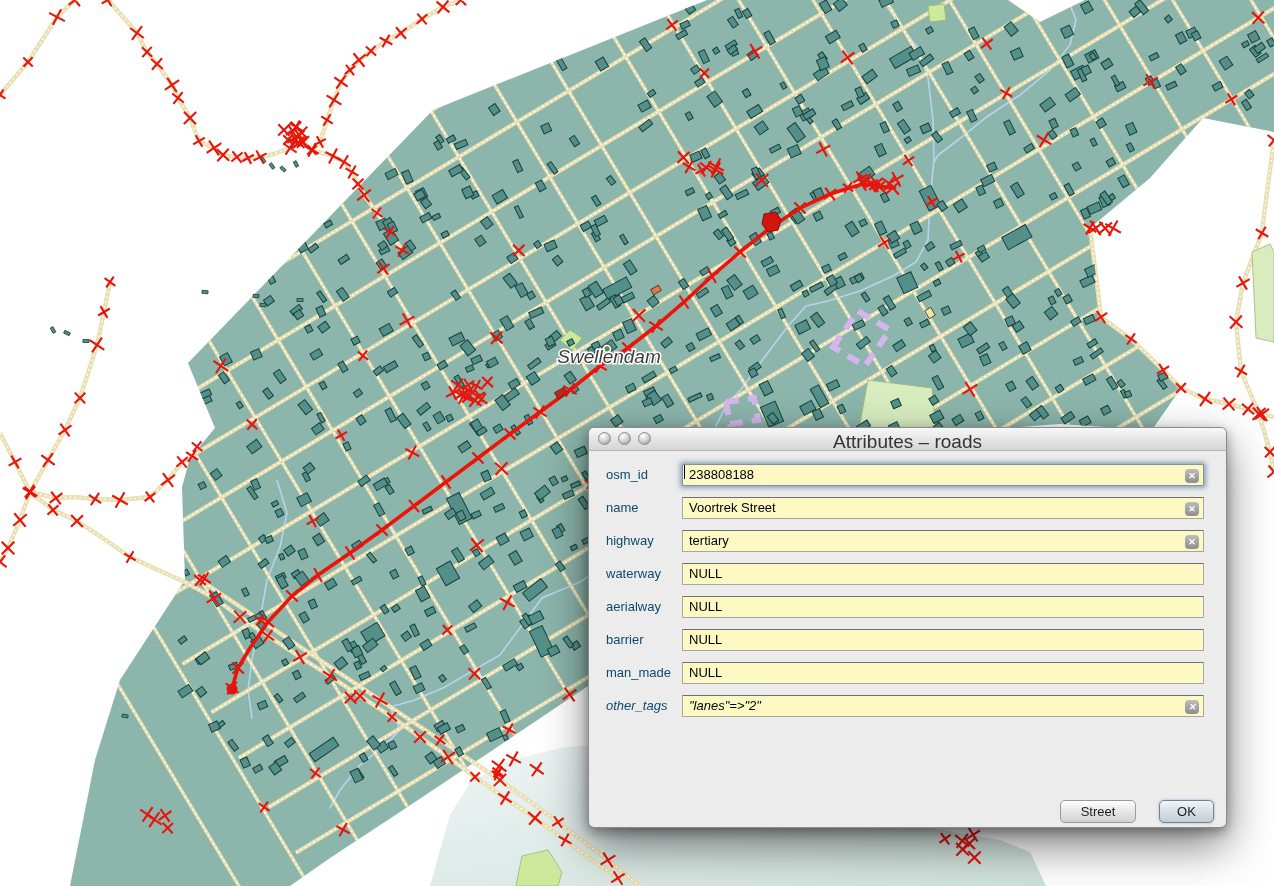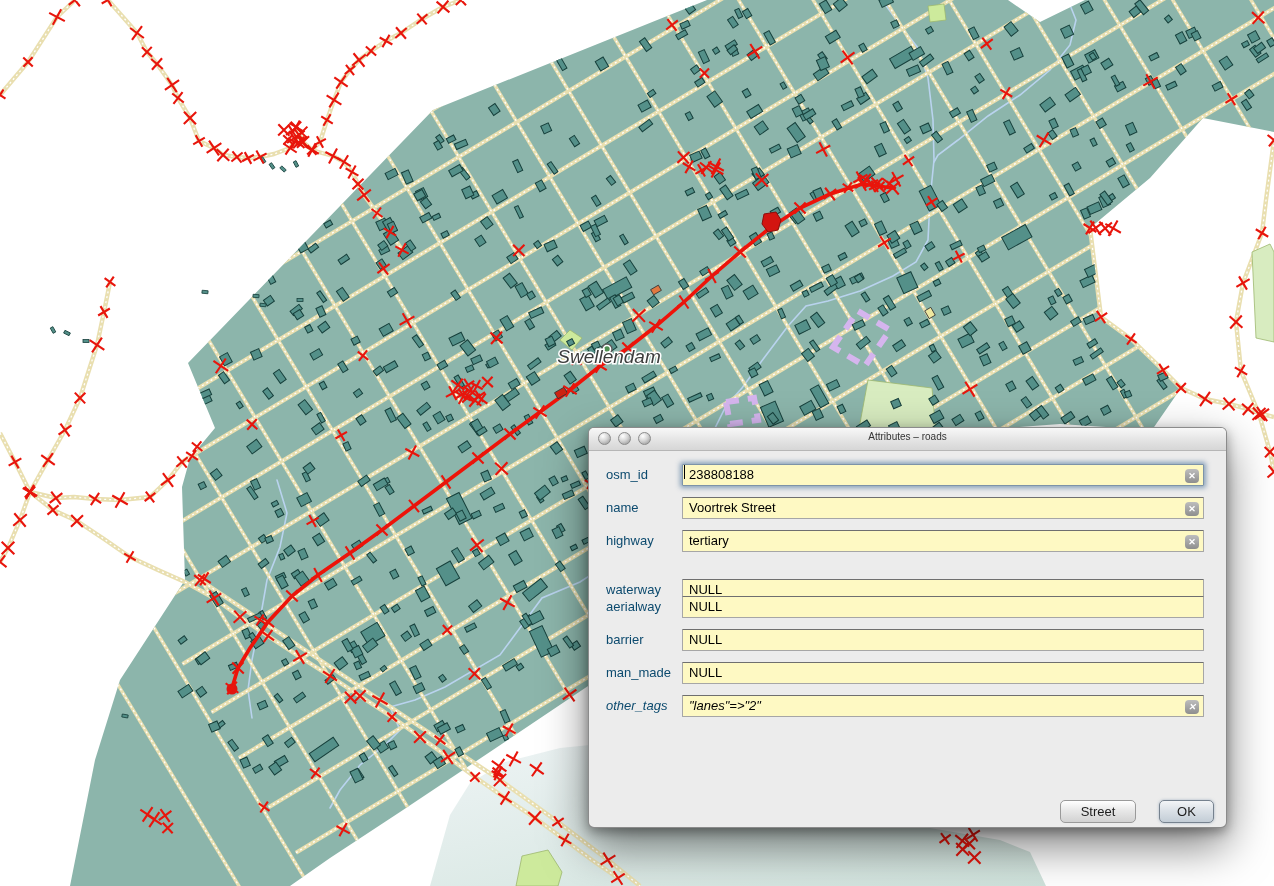--- a/index.html
+++ b/index.html
@@ -8,21 +8,21 @@
   #map{position:absolute;left:0;top:0;width:1274px;height:886px;display:block;}
 
   
   .dialog{position:absolute;left:588px;top:427px;width:637px;height:399px;
           background:#ececec;border:1px solid rgba(60,60,60,.55);border-radius:6px;
           box-shadow:0 18px 45px rgba(0,0,0,.5),0 4px 12px rgba(0,0,0,.35);
           font-size:13px;color:#1c1c1c;}
   .titlebar{position:absolute;left:0;top:0;right:0;height:22px;border-radius:5px 5px 0 0;
             background:linear-gradient(#f8f8f8,#e4e4e4 55%,#d6d6d6);
             border-bottom:1px solid #b6b6b6;}
-  .title{position:absolute;left:0;right:0;top:3px;text-align:center;font-size:10px;color:#343434;}
+  .title{position:absolute;left:0;right:0;top:3px;text-align:center;font-size:19px;color:#343434;}
   .lights{position:absolute;left:9px;top:4px;display:flex;gap:7px;}
   .light{width:13px;height:13px;border-radius:50%;
          background:radial-gradient(circle at 35% 28%,#ffffff,#d6d6d6 45%,#a2a2a2 85%);
          border:1px solid #8b8b8b;box-sizing:border-box;}
   .row{position:absolute;left:0;right:0;height:22px;}
   .flabel{position:absolute;left:17px;top:3px;width:75px;color:#0c4a6e;}
   .fbox{position:absolute;left:93px;right:22px;top:0;height:22px;background:#fef9c3;
         border:1px solid #a6a6a6;border-top-color:#6f6f6f;border-radius:1px;box-sizing:border-box;}
   .fbox.focused{box-shadow:0 0 5px 2px rgba(118,147,175,.85);border-color:#7d93a8;}
   .fval{position:absolute;left:6px;top:2px;white-space:pre;color:#000;}
@@ -1100,21 +1100,21 @@
             <span class="clear">✕</span>
           </div>
         </div>
         <div class="row" style="top: 102px;">
           <div class="flabel">highway</div>
           <div class="fbox">
             <span class="fval">tertiary</span>
             <span class="clear">✕</span>
           </div>
         </div>
-        <div class="row" style="top: 151px;">
+        <div class="row" style="top: 135px;">
           <div class="flabel">waterway</div>
           <div class="fbox">
             <span class="fval">NULL</span>
           </div>
         </div>
         <div class="row" style="top: 168px;">
           <div class="flabel">aerialway</div>
           <div class="fbox">
             <span class="fval">NULL</span>
           </div>

